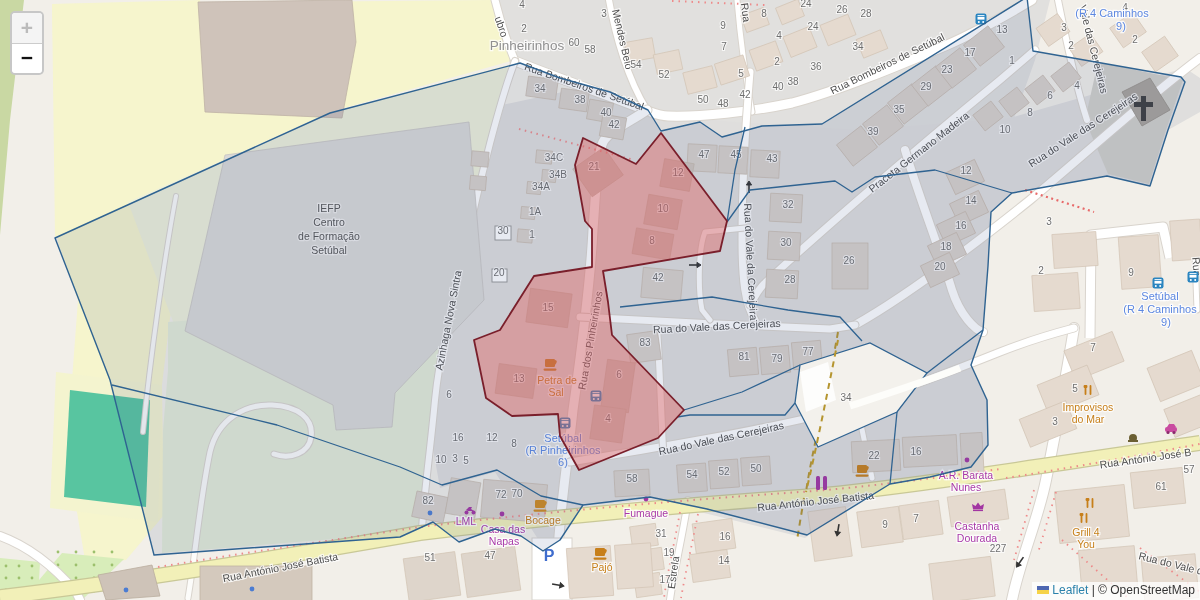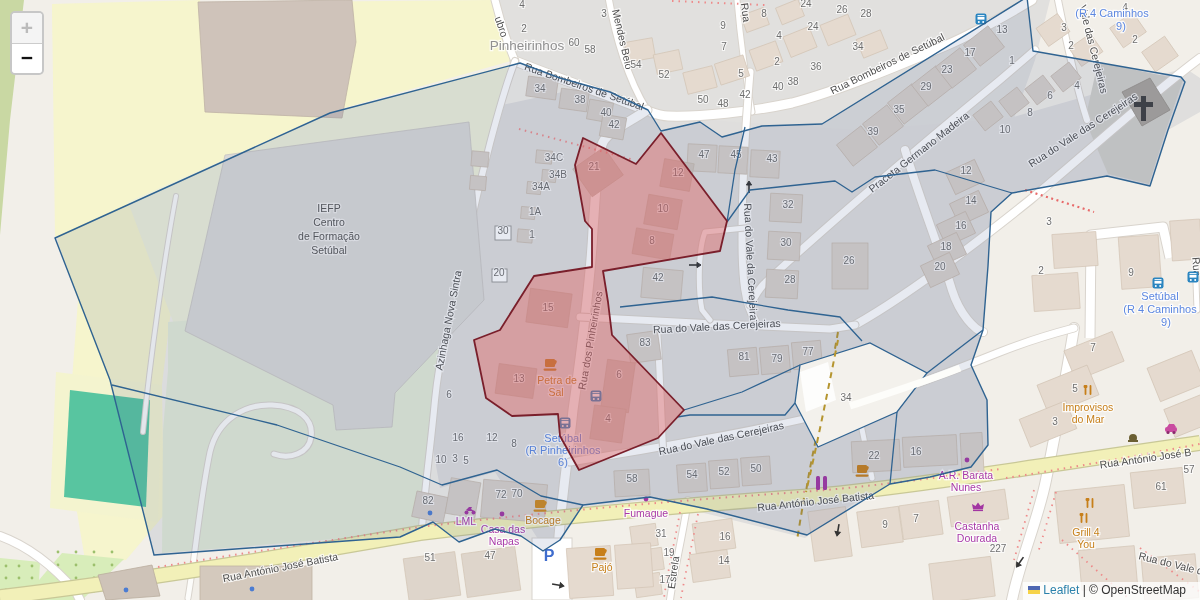--- a/index.html
+++ b/index.html
@@ -672,20 +672,20 @@
 <path d="M112,385 L277,425 L400,467 L442,485 L497,470 L541,496 L583,505" stroke="#2f6391" stroke-width="1.3" fill="none" stroke-linejoin="round"></path>
 
 <polygon points="583,138 636,164 661,133 727,221 720,251 603,271 608,302 612,335 684,410 658,438 579,470 560,436 558,414 512,416 486,398 474,340 500,330 534,276 592,267 592,229 585,221 575,165" fill="#e26060" fill-opacity="0.42" stroke="#7a1f2b" stroke-width="1.8" stroke-linejoin="round"></polygon>
 </svg>
 
 <div style="position:absolute;left:10px;top:11px;width:30px;height:60px;background:#fff;border:2px solid rgba(0,0,0,0.22);border-radius:5px;box-sizing:content-box">
 <div style="width:30px;height:30px;background:#f4f4f4;color:#bbb;font-size:21px;font-weight:bold;text-align:center;line-height:29px;border-bottom:1px solid #ccc;border-radius:4px 4px 0 0">+</div>
 <div style="width:30px;height:29px;background:#fff;color:#111;font-size:21px;font-weight:bold;text-align:center;line-height:27px;border-radius:0 0 4px 4px">−</div>
 </div>
 
-<div style="position:absolute;right:0;bottom:0;height:16px;background:rgba(255,255,255,0.78);padding:1px 14px 1px 5px;font-size:12px;color:#333;white-space:nowrap">
+<div style="position:absolute;right:0;bottom:0;height:16px;background:rgba(255,255,255,0.78);padding:1px 5px 1px 5px;font-size:12px;color:#333;white-space:nowrap">
 <svg width="12" height="8" style="vertical-align:baseline">
         <rect width="12" height="4" fill="#4e67b1"></rect>
         <rect y="4" width="12" height="4" fill="#f6d348"></rect>
       </svg>
 <span style="color:#2a81ab">Leaflet</span> | © OpenStreetMap
 </div>
 </div>
 
 </body></html>

